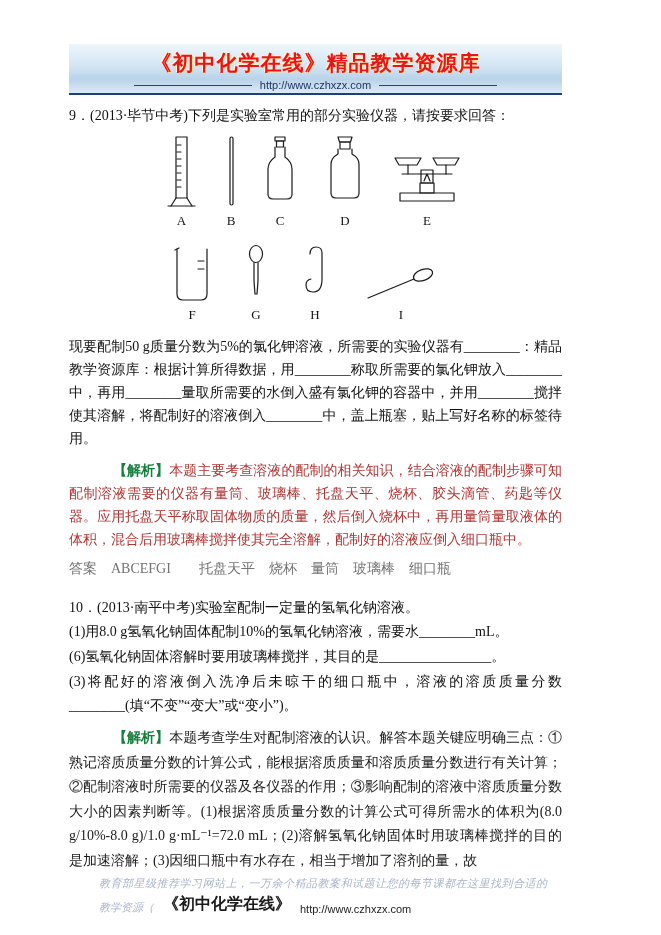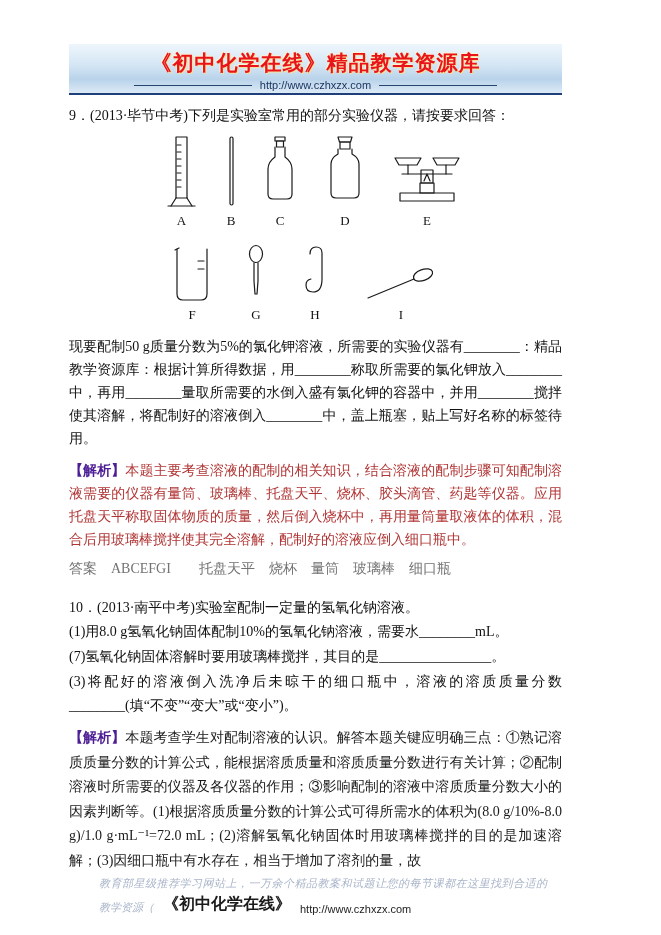--- a/index.html
+++ b/index.html
@@ -37,21 +37,21 @@
   .equip-label { font-size:13px; margin-top:2px; }
   svg { display:block; }
   svg path, svg line, svg rect, svg ellipse {
     stroke:#1a1a1a; stroke-width:1.2; fill:none;
     stroke-linecap:round; stroke-linejoin:round;
   }
 
   .para { margin-top:12px; }
 
   .analysis { margin-top:9px; }
-  .analysis-label { color:#4c1d95; font-weight:bold; }
+  .analysis-label { color:#15803d; font-weight:bold;margin-left:44px; }
   .analysis-red { color:#b03434; }
   .analysis-black { color:#1a1a1a; }
 
   .answer-line { margin-top:6px; color:#737373; }
   .answer-label { margin-right:14px; }
 
   .q10-stem { margin-top:16px; }
   .q10-part { margin-top:1px; line-height:24px; }
 
   .analysis2 { margin-top:8px; line-height:24.5px; }
@@ -186,21 +186,21 @@
   </div>
 
   <p class="text para">现要配制50 g质量分数为5%的氯化钾溶液，所需要的实验仪器有________：精品教学资源库：根据计算所得数据，用________称取所需要的氯化钾放入________中，再用________量取所需要的水倒入盛有氯化钾的容器中，并用________搅拌使其溶解，将配制好的溶液倒入________中，盖上瓶塞，贴上写好名称的标签待用。</p>
 
   <p class="text analysis"><span class="analysis-label">【解析】</span><span class="analysis-red">本题主要考查溶液的配制的相关知识，结合溶液的配制步骤可知配制溶液需要的仪器有量筒、玻璃棒、托盘天平、烧杯、胶头滴管、药匙等仪器。应用托盘天平称取固体物质的质量，然后倒入烧杯中，再用量筒量取液体的体积，混合后用玻璃棒搅拌使其完全溶解，配制好的溶液应倒入细口瓶中。</span></p>
 
   <p class="text answer-line"><span class="answer-label">答案</span><span>ABCEFGI　　托盘天平　烧杯　量筒　玻璃棒　细口瓶</span></p>
 
   <p class="text q10-stem">10．(2013·南平中考)实验室配制一定量的氢氧化钠溶液。</p>
   <p class="text q10-part">(1)用8.0 g氢氧化钠固体配制10%的氢氧化钠溶液，需要水________mL。</p>
-  <p class="text q10-part">(7)氢氧化钠固体溶解时要用玻璃棒搅拌，其目的是________________。</p>
+  <p class="text q10-part">(6)氢氧化钠固体溶解时要用玻璃棒搅拌，其目的是________________。</p>
   <p class="text q10-part">(3)将配好的溶液倒入洗净后未晾干的细口瓶中，溶液的溶质质量分数________(填“不变”“变大”或“变小”)。</p>
 
   <p class="text analysis2"><span class="analysis-label">【解析】</span><span class="analysis-black">本题考查学生对配制溶液的认识。解答本题关键应明确三点：①熟记溶质质量分数的计算公式，能根据溶质质量和溶质质量分数进行有关计算；②配制溶液时所需要的仪器及各仪器的作用；③影响配制的溶液中溶质质量分数大小的因素判断等。(1)根据溶质质量分数的计算公式可得所需水的体积为(8.0 g/10%-8.0 g)/1.0 g·mL⁻¹=72.0 mL；(2)溶解氢氧化钠固体时用玻璃棒搅拌的目的是加速溶解；(3)因细口瓶中有水存在，相当于增加了溶剂的量，故</span></p>
 
 </div>
 
 <div class="footer">
   <div class="footer-faint">教育部星级推荐学习网站上，一万余个精品教案和试题让您的每节课都在这里找到合适的</div>
   <div class="footer-line2">
     <span class="footer-prefix">教学资源（</span>

